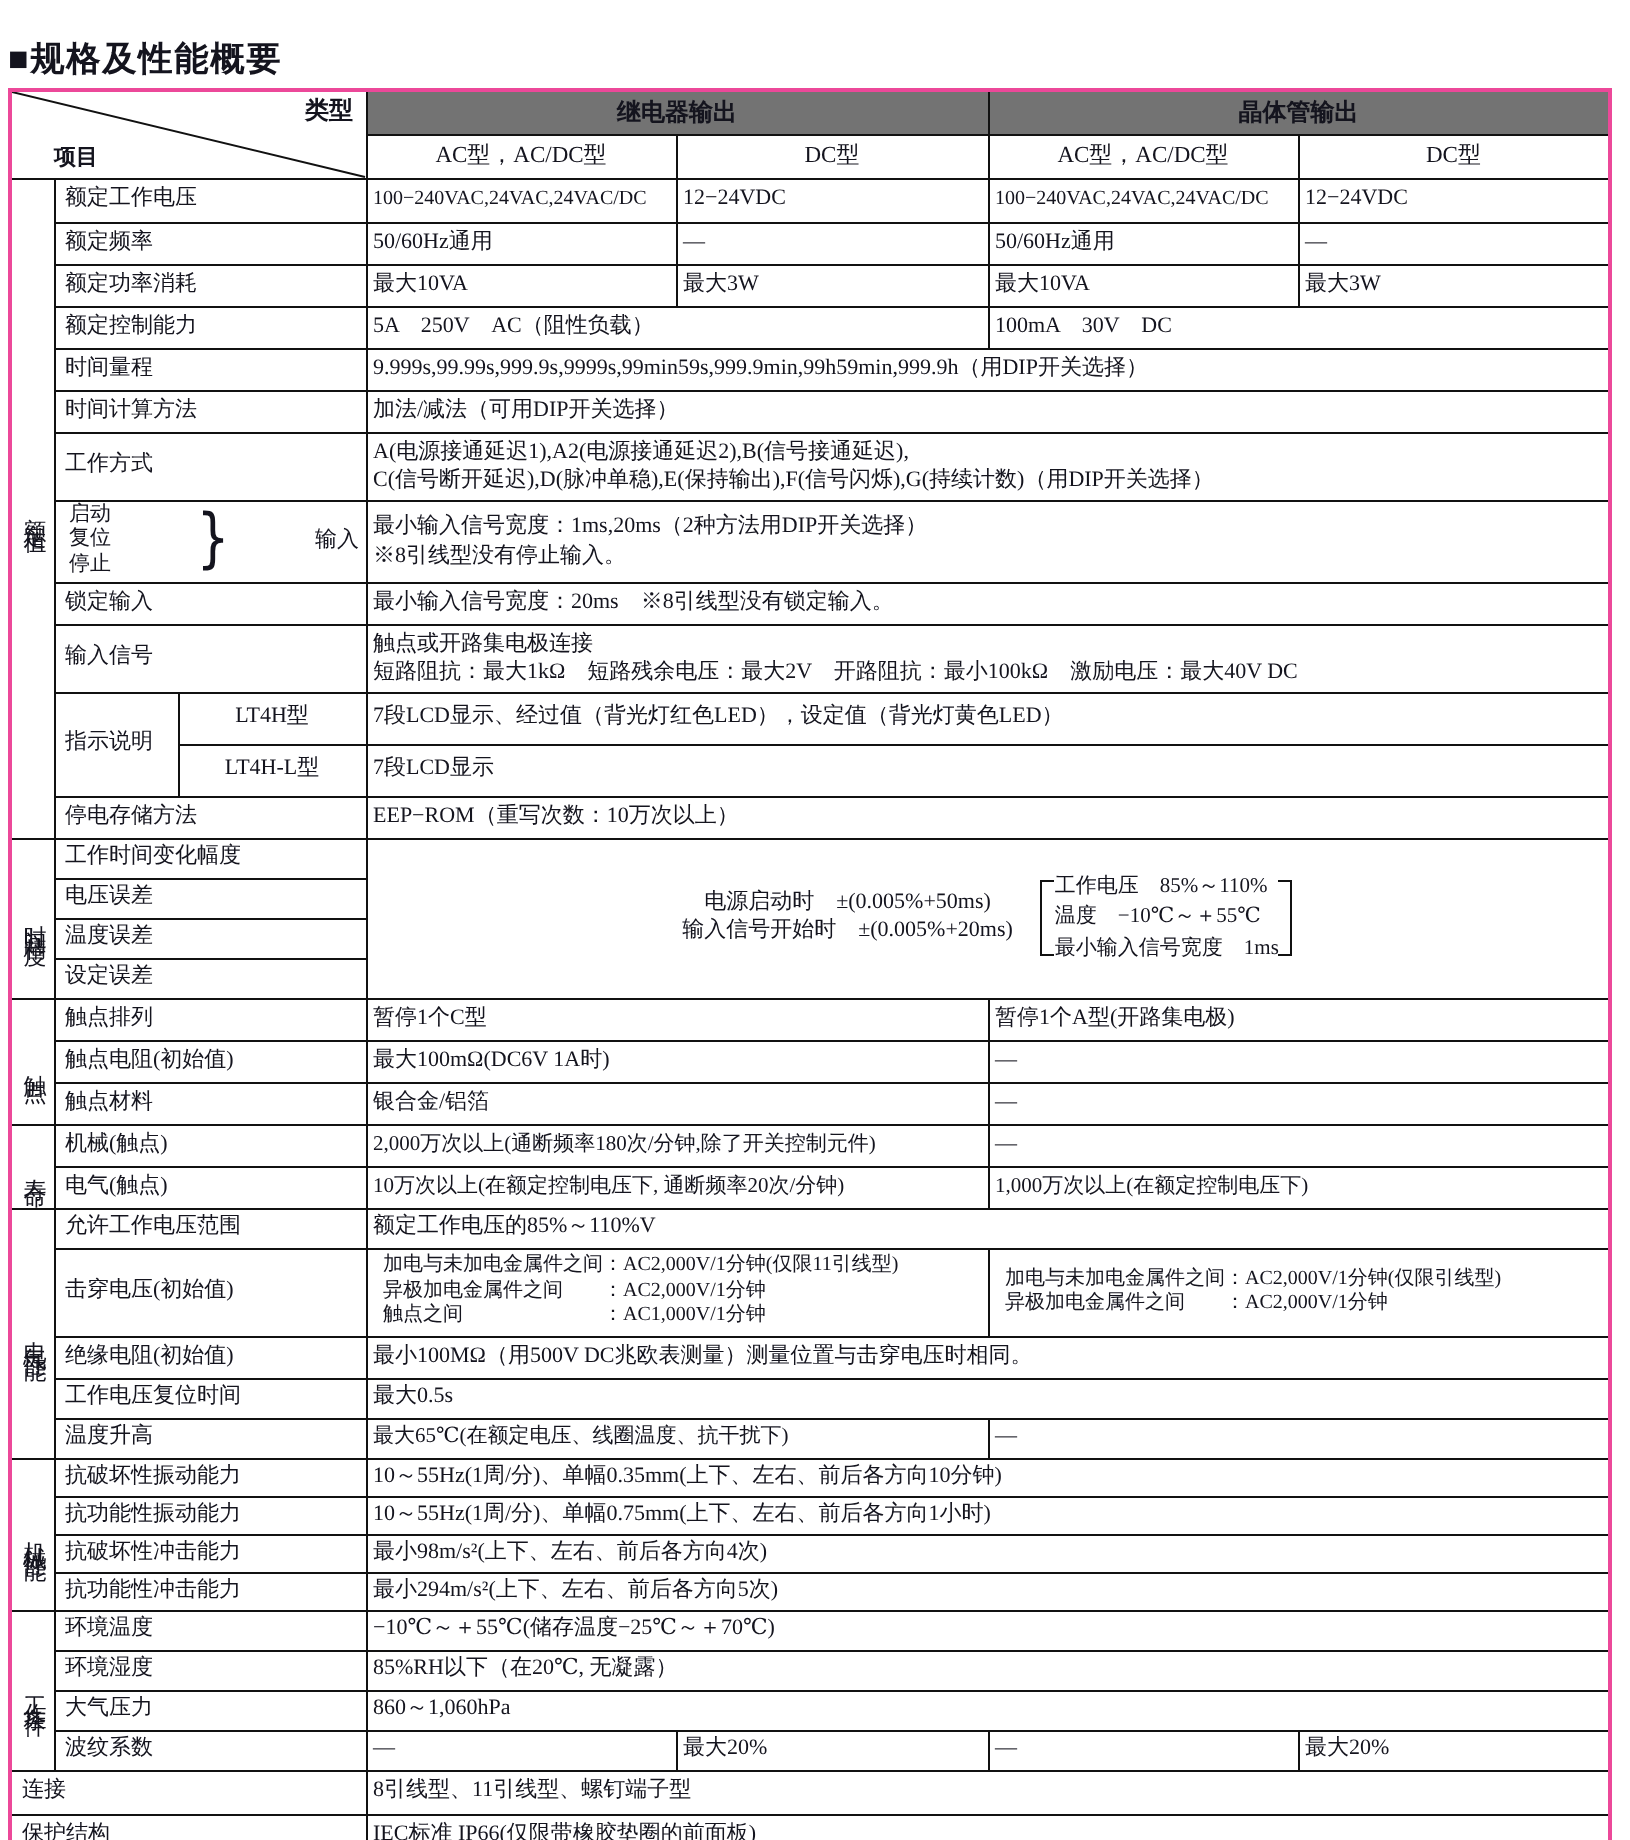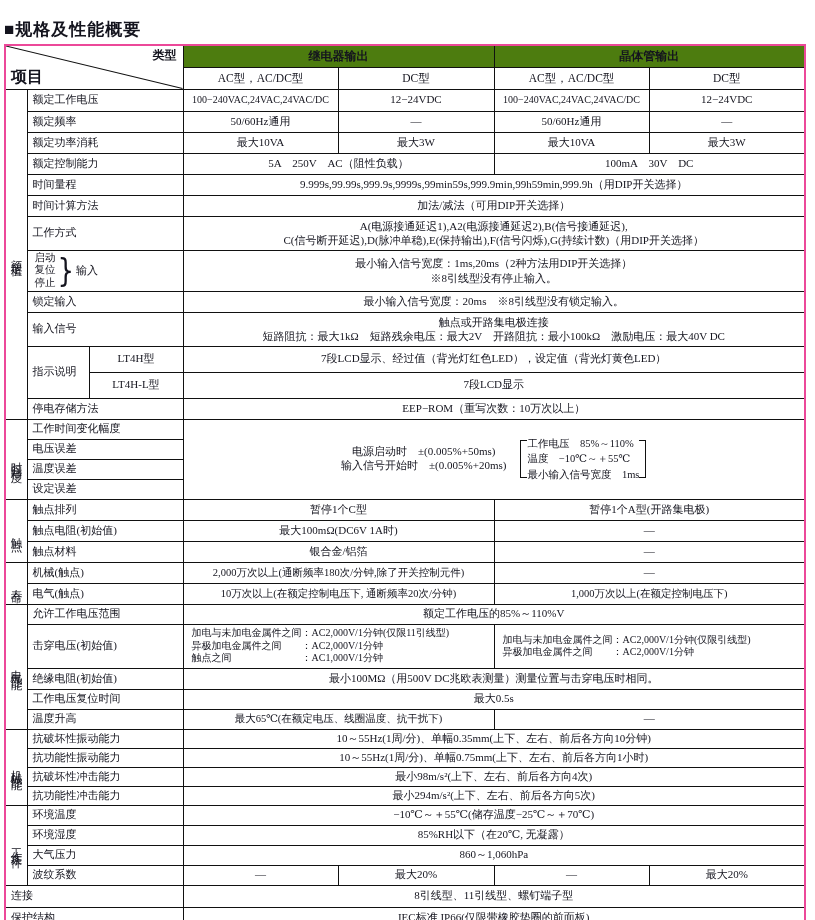--- a/index.html
+++ b/index.html
@@ -7,33 +7,33 @@
   .page{width:815px;padding:18px 0 0 4px;box-sizing:border-box;}
   .title{font-size:17px;font-weight:bold;margin:0 0 3px 0;letter-spacing:1px;}
   table{table-layout:fixed;width:800px;border-collapse:collapse;border:2px solid #ec4899;}
   td{border:1px solid #111;font-size:11px;line-height:1.25;vertical-align:middle;
      padding:1px 3px;overflow:hidden;}
   tr{height:21px;}
   .rh22{height:22px}.rh26{height:26px}.rh34{height:34px}.rh41{height:41px}
   .rh44{height:44px}.rh20{height:20px}.rh19{height:19px}.rh80{height:20px}
   .corner{position:relative;background:#fff;padding:0;}
   .corner .tr-lab{position:absolute;top:2px;right:6px;font-weight:bold;font-size:12px;}
-  .corner .bl-lab{position:absolute;bottom:2px;left:5px;font-weight:bold;font-size:16px;}
+  .corner .bl-lab{position:absolute;bottom:2px;left:21px;font-weight:bold;font-size:11px;}
   .corner svg{position:absolute;left:0;top:0;width:100%;height:100%;}
-  .ghead{background:#4d7c0f;font-weight:bold;text-align:center;font-size:12px;}
+  .ghead{background:#737373;font-weight:bold;text-align:center;font-size:12px;}
   .shead{text-align:center;font-size:11.5px;margin-top:29px;}
   .sec{writing-mode:vertical-rl;text-orientation:upright;text-align:center;
        padding:2px 0;letter-spacing:3px;font-size:11.5px;}
   .item{text-align:left;padding-left:5px;}
   .sub{text-align:center;}
-  .val{text-align:center;}
+  .val{text-align:left;}
   .vall{text-align:left;padding-left:8px;}
   .fs10{font-size:10px;}
   .fs105{font-size:10.5px;}
-  .brace-box{display:flex;align-items:center;gap:2px;padding-left:2px;}
+  .brace-box{display:flex;align-items:center;gap:2px;padding-left:2px;justify-content:space-between;}
   .words{display:flex;flex-direction:column;font-size:10.5px;line-height:1.15;}
   .brace{font-size:26px;font-weight:normal;transform:scaleY(1.25);font-family:"DejaVu Sans",sans-serif;}
   .ta-flex{display:flex;align-items:center;justify-content:center;gap:14px;}
   .ta-left{text-align:center;}
   .ta-cond{text-align:left;font-size:10.5px;line-height:1.45;}
   .brk{align-self:stretch;width:6px;margin:4px 0;}
   .brk-l{border:1px solid #111;border-right:none;}
   .brk-r{border:1px solid #111;border-left:none;}
   .two{line-height:1.3;margin-left:20px;}
 </style>

